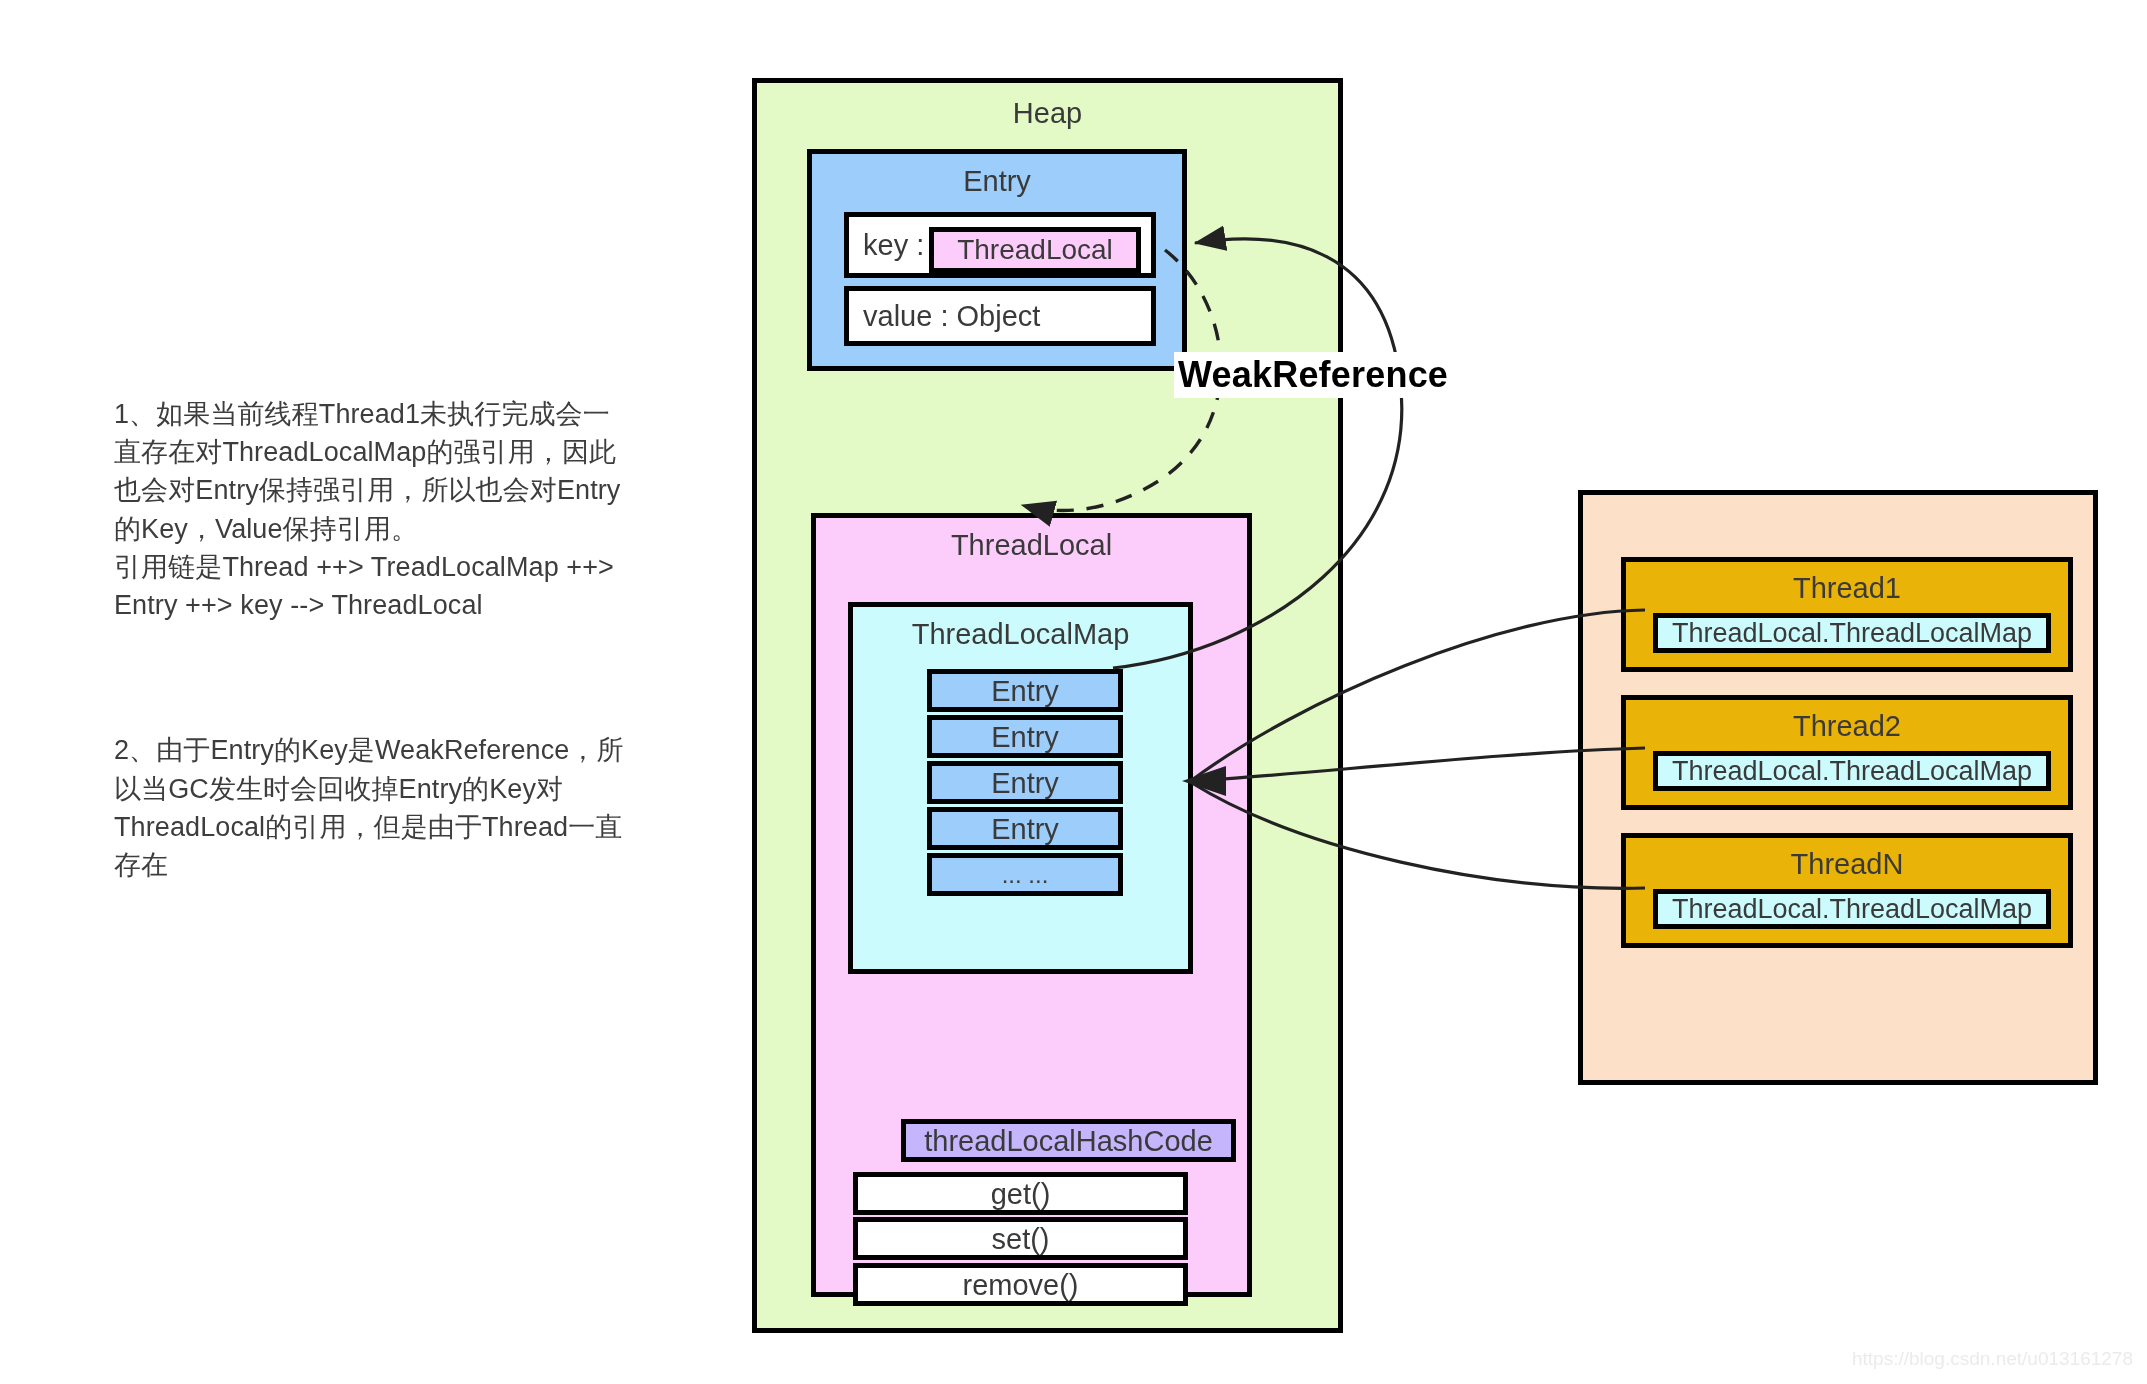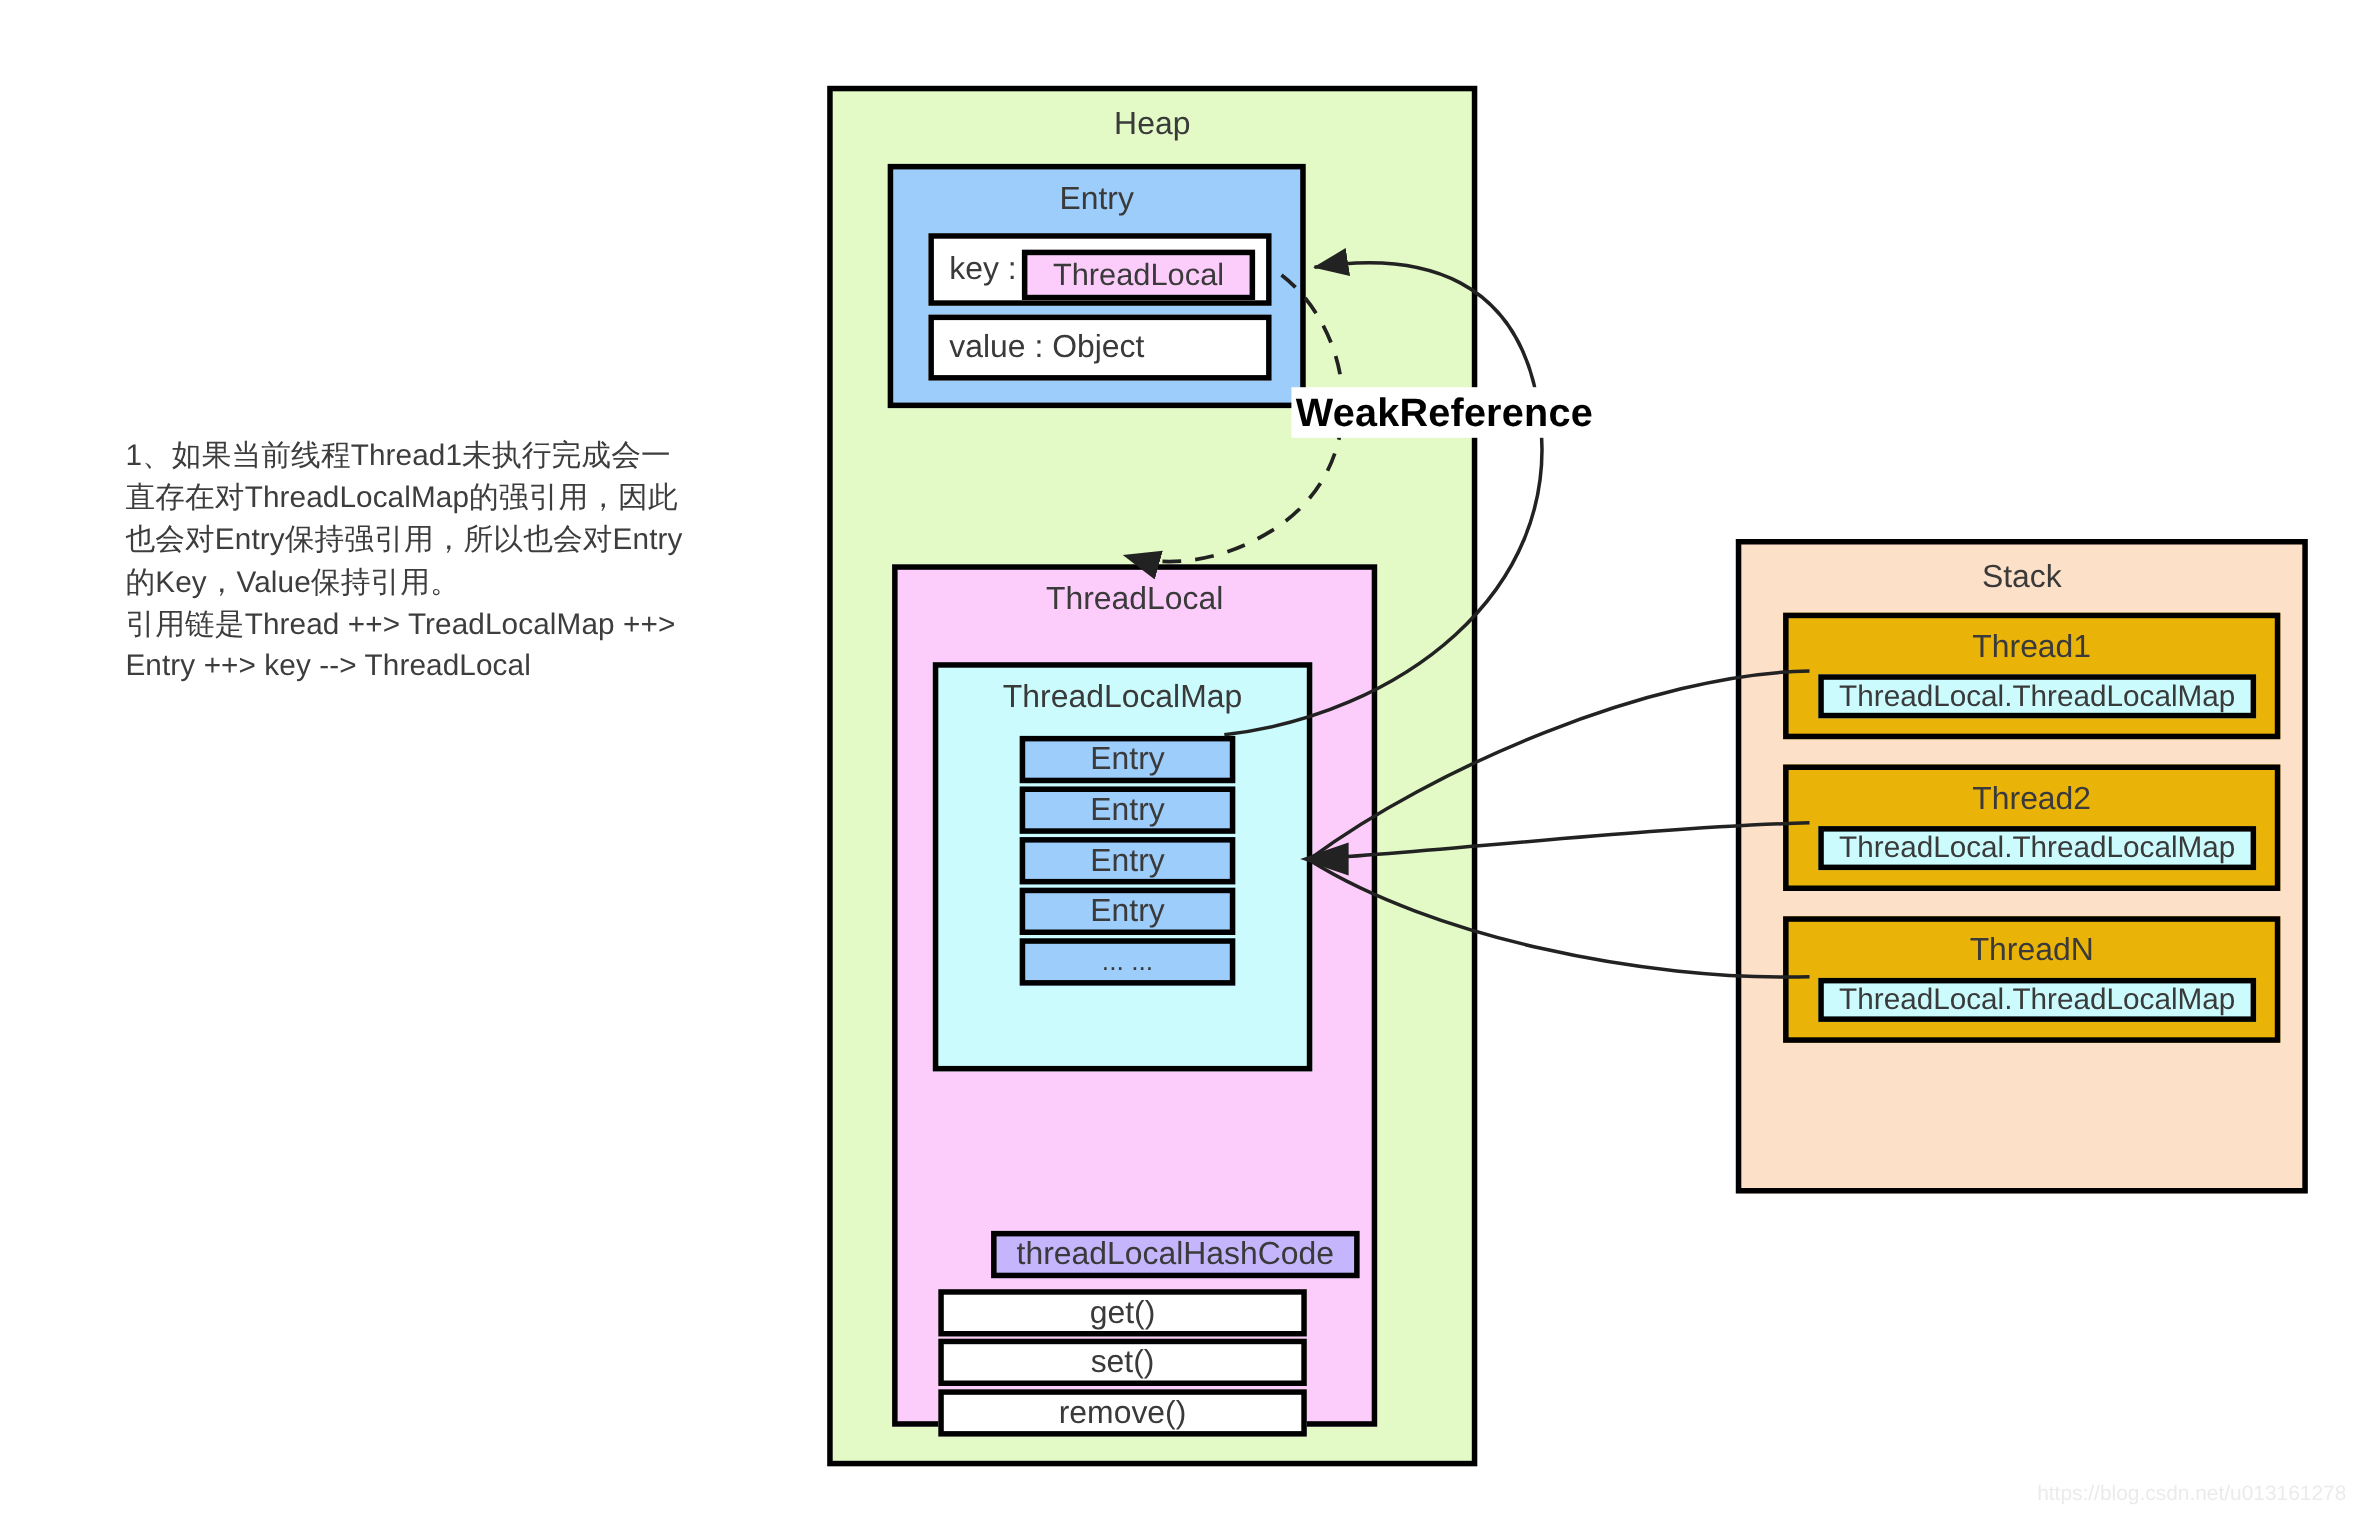--- a/index.html
+++ b/index.html
@@ -119,20 +119,21 @@
   }
 </style>
 </head>
 <body>
 
 <div id="stage">
 
   <div class="notes">
     <p class="para">1、如果当前线程Thread1未执行完成会一直存在对ThreadLocalMap的强引用，因此也会对Entry保持强引用，所以也会对Entry的Key，Value保持引用。
 引用链是Thread ++&gt; TreadLocalMap ++&gt; Entry ++&gt; key --&gt; ThreadLocal</p>
+    <p class="para">2、由于Entry的Key是WeakReference，所以当GC发生时会回收掉Entry的Key对ThreadLocal的引用，但是由于Thread一直存在</p>
   </div>
 
   <div class="box heap" style="left:752px; top:78px; width:591px; height:1255px;">
     <div class="title" style="top:14px;">Heap</div>
 
     <div class="box entry-blk" style="left:50px; top:66px; width:380px; height:222px;">
       <div class="title" style="top:11px;">Entry</div>
 
       <div class="box white-row" style="left:32px; top:58px; width:312px; height:66px;">
         <div class="left-label" style="left:14px;">key :</div>
@@ -179,21 +180,20 @@
       <div class="box method-row" style="left:37px; top:745px; width:335px; height:43px;">
         <div class="centered-label">remove()</div>
       </div>
       <div class="box method-row" style="left:37px; top:699px; width:335px; height:43px;">
         <div class="centered-label">set()</div>
       </div>
     </div>
   </div>
 
   <div class="box stack" style="left:1578px; top:490px; width:520px; height:595px;">
-    <div class="title" style="top:14px;">Stack</div>
 
     <div class="box thread" style="left:38px; top:62px; width:452px; height:115px;">
       <div class="title" style="top:10px;">Thread1</div>
       <div class="box tlmap-row" style="left:27px; top:51px; width:398px; height:40px;">
         <div class="centered-label" style="font-size:27px;">ThreadLocal.ThreadLocalMap</div>
       </div>
     </div>
 
     <div class="box thread" style="left:38px; top:200px; width:452px; height:115px;">
       <div class="title" style="top:10px;">Thread2</div>

